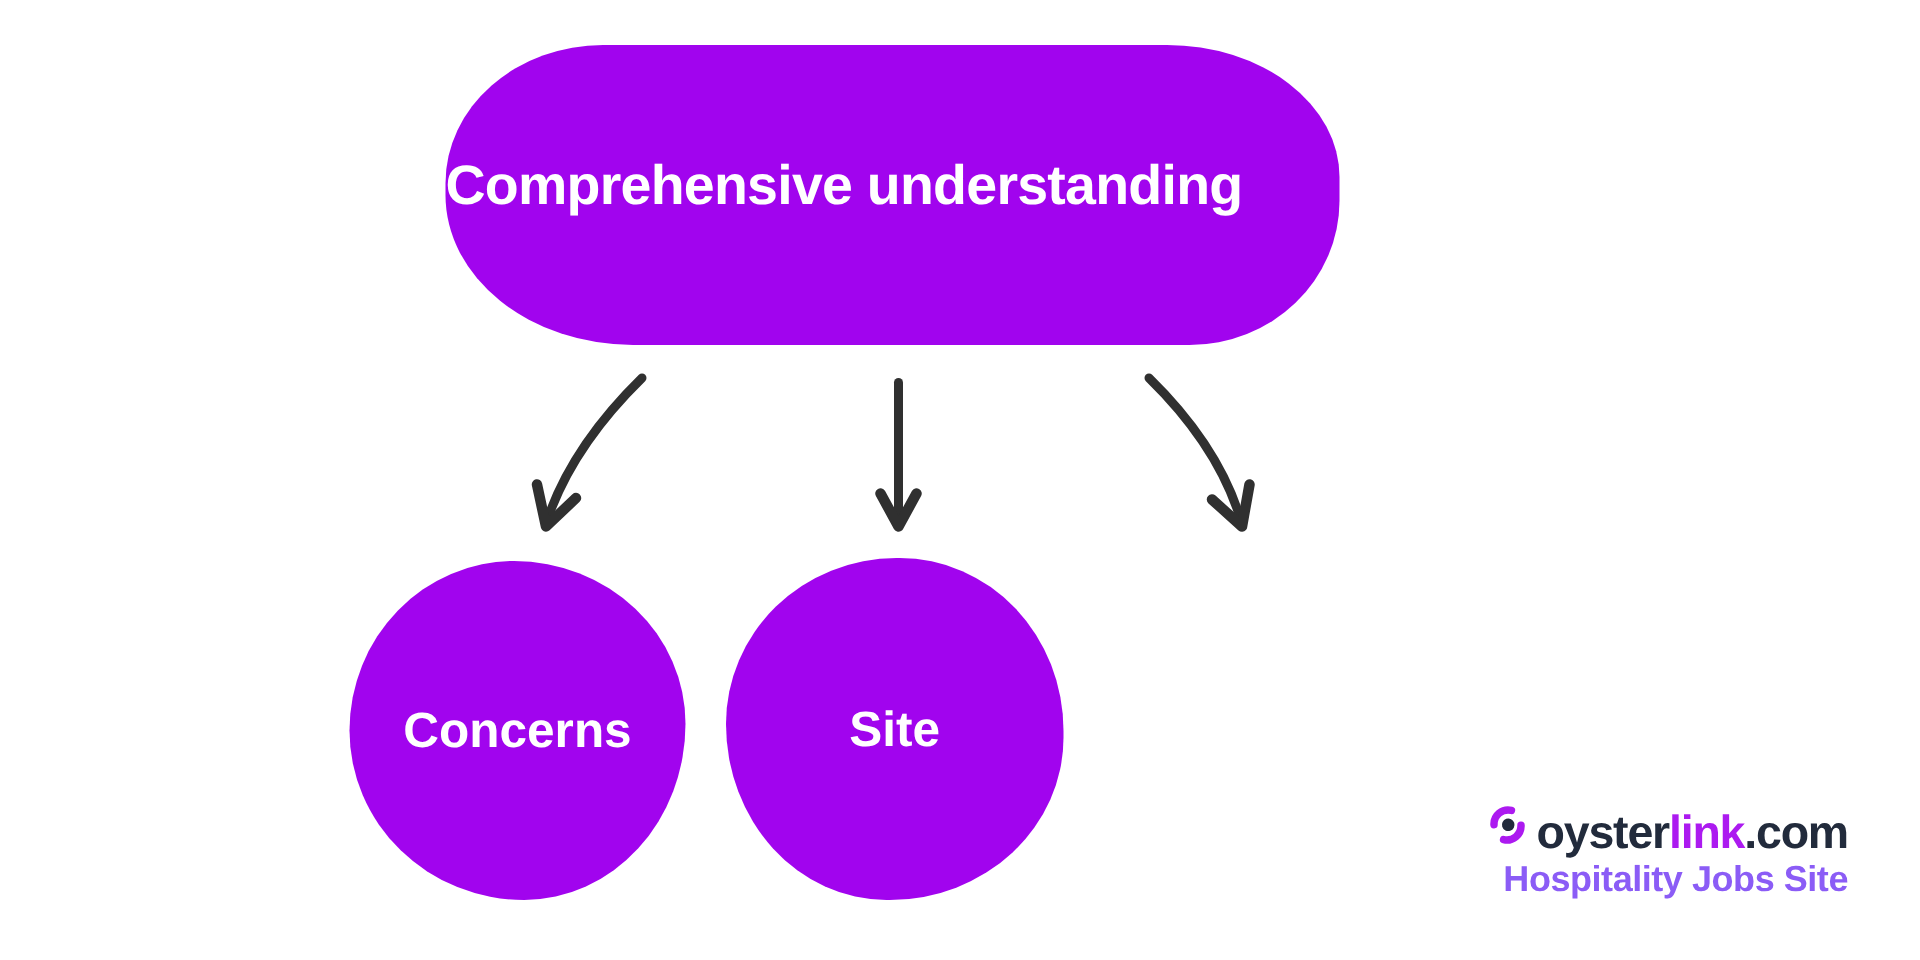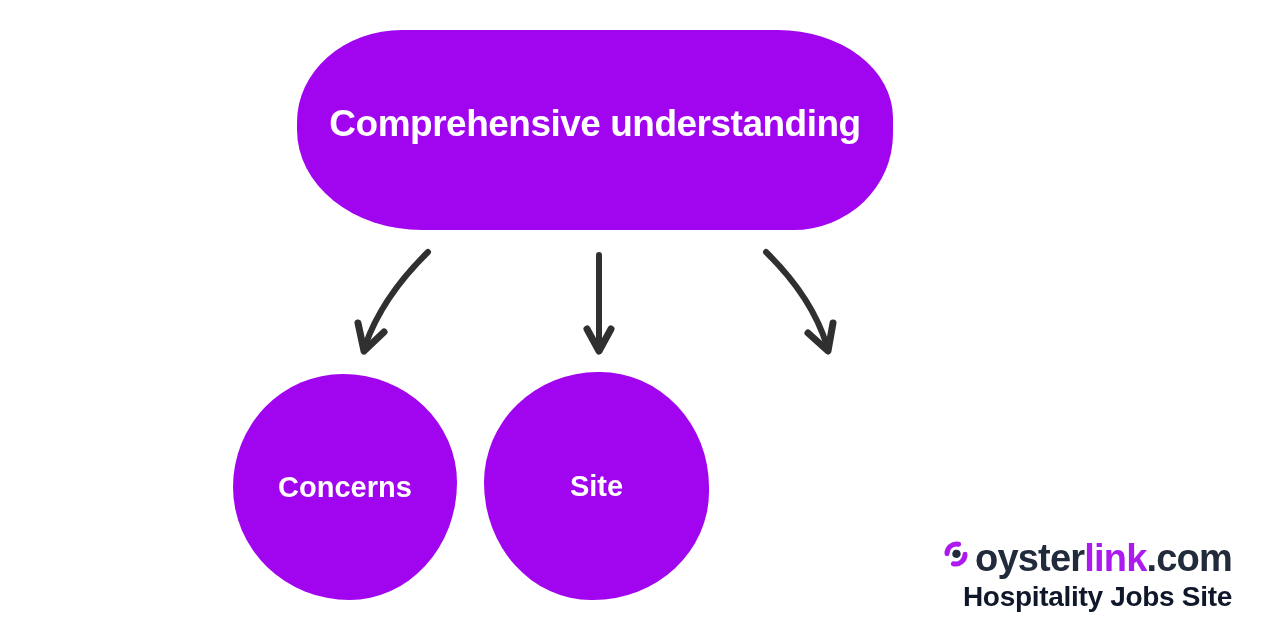--- a/index.html
+++ b/index.html
@@ -17,21 +17,21 @@
   .blob {
     position: absolute;
     left: 297px;
     top: 30px;
     width: 596px;
     height: 200px;
     background: #A104EE;
     border-radius: 105px 115px 100px 125px / 92px 88px 96px 100px;
     display: flex;
     align-items: center;
-    justify-content: center;
+    justify-content: flex-start;
   }
   .blob-label {
     color: #ffffff;
     font-size: 37px;
     font-weight: bold;
     letter-spacing: -0.5px;
     margin-top: -12px;
   }
 
   
@@ -46,21 +46,21 @@
   
   .circle {
     position: absolute;
     background: #A104EE;
     display: flex;
     align-items: center;
     justify-content: center;
   }
   .circle-label {
     color: #ffffff;
-    font-size: 29px;
+    font-size: 33px;
     font-weight: bold;
   }
   .c1 { left: 233px; top: 374px; width: 224px; height: 226px;
         border-radius: 49% 51% 48% 52% / 50% 48% 52% 50%; }
   .c2 { left: 484px; top: 372px; width: 225px; height: 228px;
         border-radius: 51% 49% 52% 48% / 49% 51% 48% 52%; }
   .c3 { left: 739px; top: 368px; width: 223px; height: 230px;
         border-radius: 50% 50% 49% 51% / 51% 49% 51% 49%; }
 
   
@@ -77,32 +77,32 @@
     align-items: center;
     gap: 6px;
   }
   .logo-mark {
     position: relative;
     top: -5px;
     width: 26px;
     height: 26px;
   }
   .wordmark {
-    font-size: 38px;
+    font-size: 31px;
     font-weight: bold;
     color: #222B3C;
     letter-spacing: -0.8px;
     line-height: 1.1;
     white-space: nowrap;
   }
   .wordmark .accent { color: #AC1AF0; }
   .tagline {
-    font-size: 28px;
+    font-size: 24px;
     font-weight: bold;
-    color: #0f172a;
+    color: #8b5cf6;
     letter-spacing: -0.3px;
     margin-top: 1px;
     white-space: nowrap;
   }
 </style>
 </head>
 <body>
 
 <div class="canvas">
 

